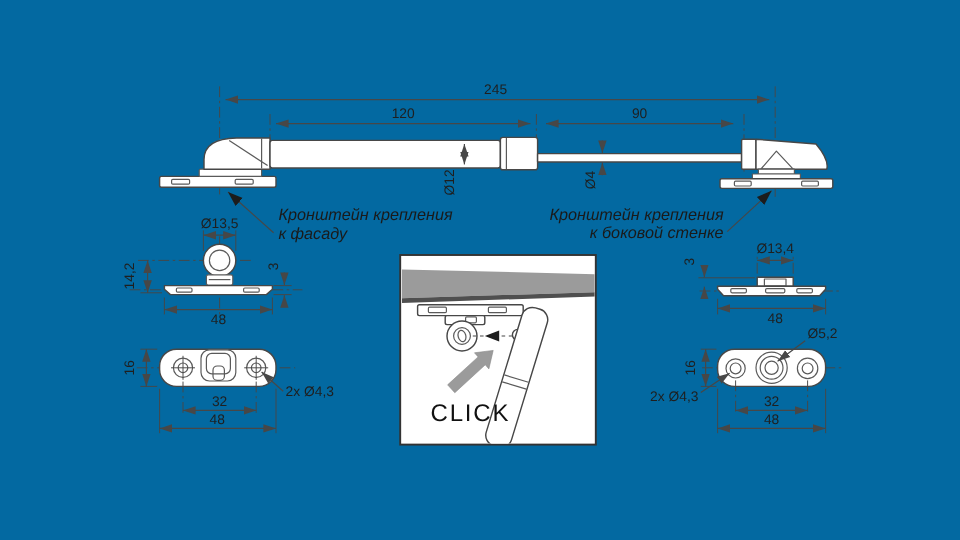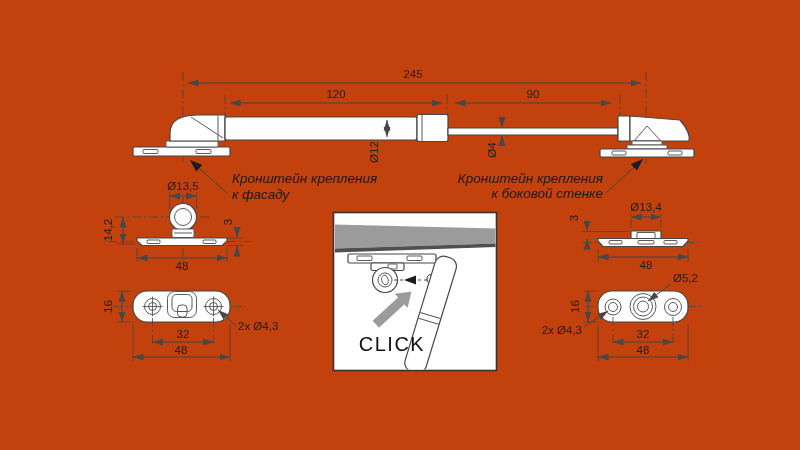--- a/index.html
+++ b/index.html
@@ -1,16 +1,16 @@
 <!DOCTYPE html>
 <html><head>
 <meta charset="utf-8">
 <style>
   html,body{margin:0;padding:0;background:#fff;}
-  #canvas{position:relative;width:800px;height:450px;background:#c2410c;overflow:hidden;
+  #canvas{position:relative;width:800px;height:450px;background:#0369a1;overflow:hidden;
           font-family:"Liberation Sans",sans-serif;}
   svg{position:absolute;left:0;top:0;}
   .geo{fill:none;stroke:#474747;stroke-width:1.2;stroke-linejoin:round;stroke-linecap:round;}
   .geo2{fill:none;stroke:#5a5a5a;stroke-width:1;stroke-linejoin:round;}
   .fillw{fill:#ffffff;}
   .dim{fill:none;stroke:#474747;stroke-width:1;}
   .ext{fill:none;stroke:#474747;stroke-width:0.8;}
   .cl{fill:none;stroke:#474747;stroke-width:0.8;stroke-dasharray:9 3 2 3;}
   .dsh{fill:none;stroke:#474747;stroke-width:1;stroke-dasharray:3 3;}
   .dimtext{font:11.5px "Liberation Sans",sans-serif;fill:#1f1f1f;}

